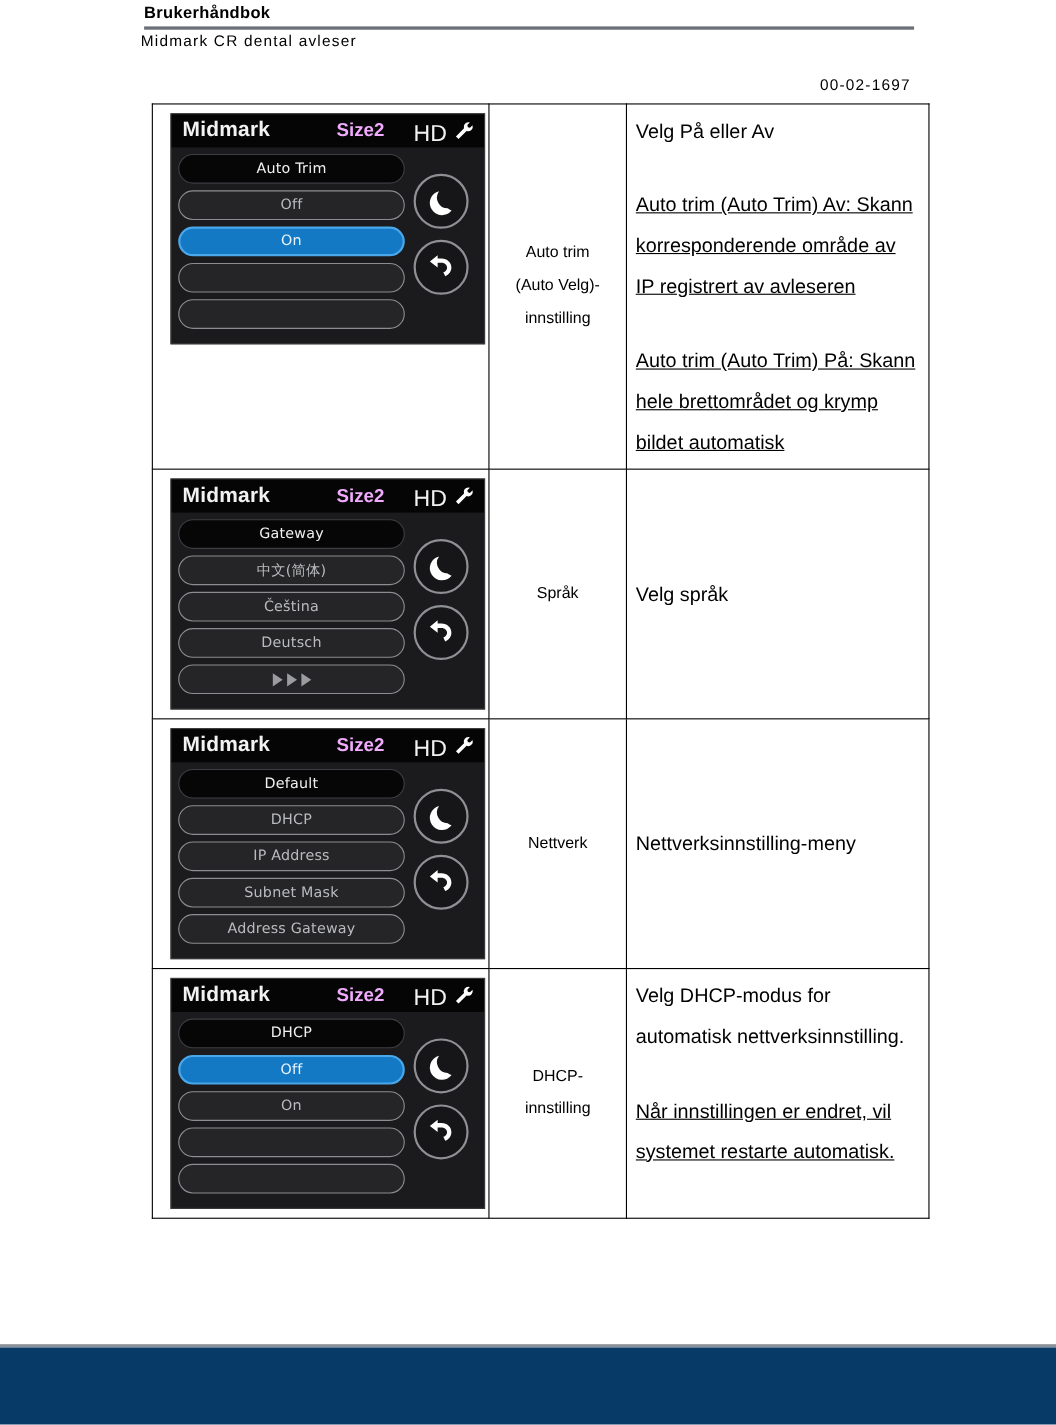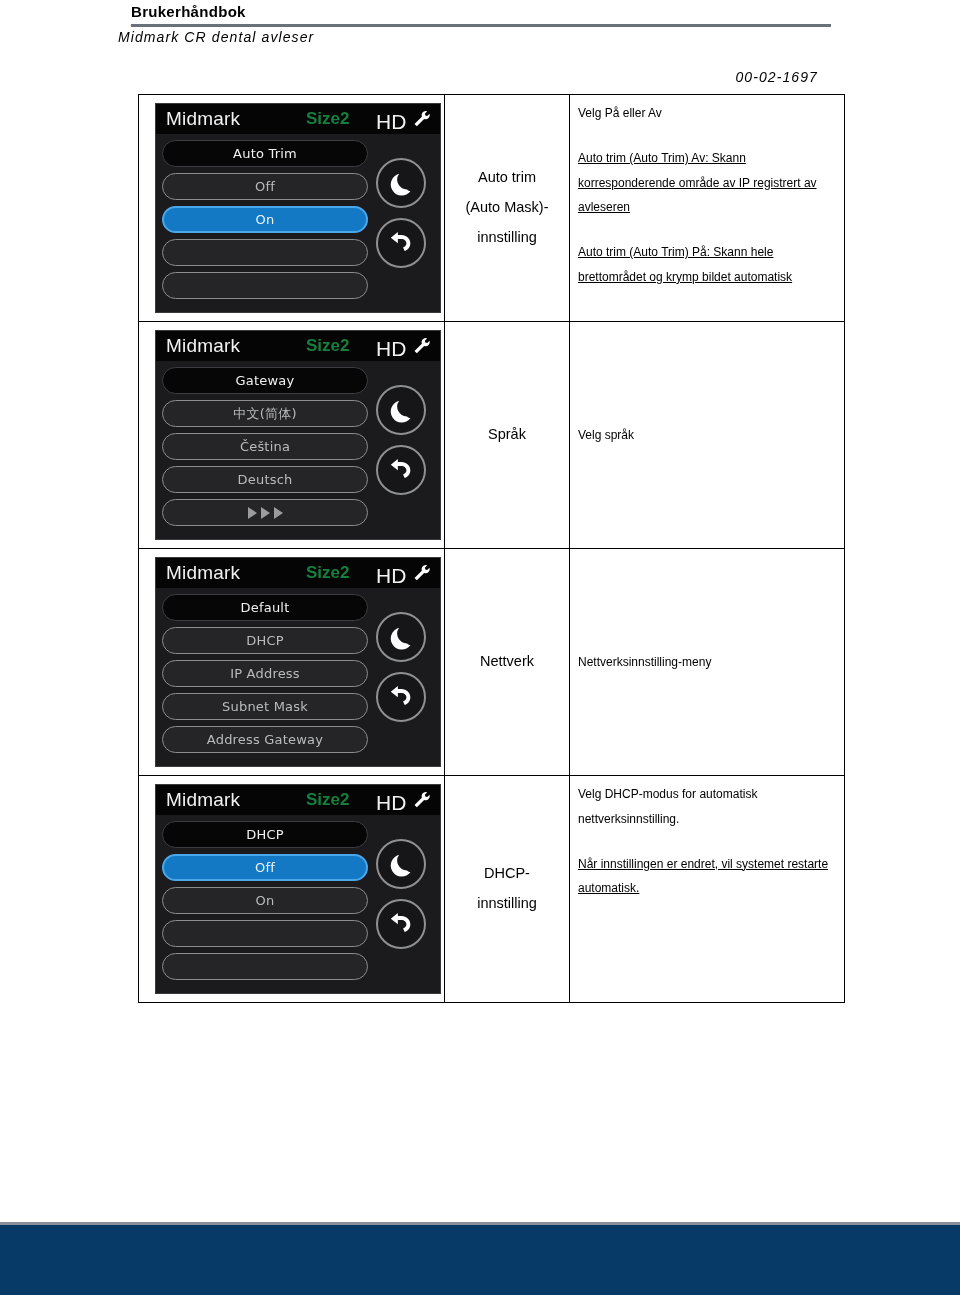--- a/index.html
+++ b/index.html
@@ -17,21 +17,21 @@
   .doc-header { position:absolute; left:0; top:0; width:960px; }
   .hdr-title {
     position:absolute; left:131px; top:3px;
     font-size:15px; font-weight:bold; letter-spacing:0.3px;
     white-space:nowrap;
   }
   .hdr-rule {
     position:absolute; left:131px; top:24px; width:700px; height:3px;
     background:#6b7178;
   }
-  .hdr-row2 { position:absolute; left:118px; top:29px; width:700px; height:24px;font-style:italic; }
+  .hdr-row2 { position:absolute; left:128px; top:29px; width:700px; height:24px; }
   .hdr-left {
     position:absolute; left:0; top:0;
     font-size:14px; letter-spacing:1.1px; white-space:nowrap;
   }
   .hdr-right {
     position:absolute; right:0; top:0;
     font-size:14px; letter-spacing:1.1px; white-space:nowrap;margin-top:40px;
   }
 
   
@@ -51,21 +51,21 @@
   .col-desc  { width: 275px; }
 
   td.shot-cell { padding:0; vertical-align: top; }
   td.name-cell {
     text-align:center;
     font-size:14.5px;
     line-height: 2.05;
     padding: 4px 6px;
   }
   td.desc-cell {
-    font-size:12px;
+    font-size:18px;
     line-height: 2.05;
     padding: 6px 10px 6px 8px;
     vertical-align: top;
   }
   td.desc-cell.vmid { vertical-align: middle; }
   .para { margin:0; }
   .para + .para { margin-top: 1.7em; text-decoration: underline; }
 
   
   .device {
@@ -78,25 +78,25 @@
     font-family: "DejaVu Sans", sans-serif;
   }
   .dev-titlebar {
     height: 30px;
     background: #050506;
     display:flex; align-items:center;
     padding: 0 8px 0 10px;
     position: relative;
   }
   .dev-brand {
-    color:#f2f2f2; font-size:19px; font-weight:400; letter-spacing:0.2px;
+    color:#f2f2f2; font-size:19px; font-weight:700; letter-spacing:0.2px;
     font-family:"Liberation Sans", sans-serif;
   }
   .dev-size {
-    color:#15803d; font-size:17px; font-weight:600;
+    color:#f0abfc; font-size:17px; font-weight:600;
     position:absolute; left:150px; top:5px;
     font-family:"Liberation Sans", sans-serif;
   }
   .dev-hd {
     color:#f2f2f2; font-size:21px; font-weight:500;
     position:absolute; left:220px; top:6px;
     font-family:"Liberation Sans", sans-serif;
   }
   .dev-wrench {
     position:absolute; right:8px; top:5px;
@@ -215,21 +215,21 @@
                   <svg viewBox="0 0 40 40" width="34" height="34">
                     <path d="M20.5 10.5c6 0 10.5 4.3 10.5 9.8 0 4.2-2.6 7.8-6.6 9.2l-2-4.2c2.4-.7 4-2.6 4-4.9 0-2.9-2.6-5.2-5.9-5.2h-4.2v5L8 13.8 16.3 7v3.5z" fill="#ffffff"></path>
                   </svg>
                 </div>
               </div>
             </div>
           </div>
         </td>
         <td class="name-cell">
           <div>Auto trim</div>
-          <div>(Auto Mask)-</div>
+          <div>(Auto Velg)-</div>
           <div>innstilling</div>
         </td>
         <td class="desc-cell">
           <p class="para">Velg På eller Av</p>
           <p class="para">Auto trim (Auto Trim) Av: Skann korresponderende område av IP registrert av avleseren</p>
           <p class="para">Auto trim (Auto Trim) På: Skann hele brettområdet og krymp bildet automatisk</p>
         </td>
       </tr>
       <tr>
         <td class="shot-cell">

